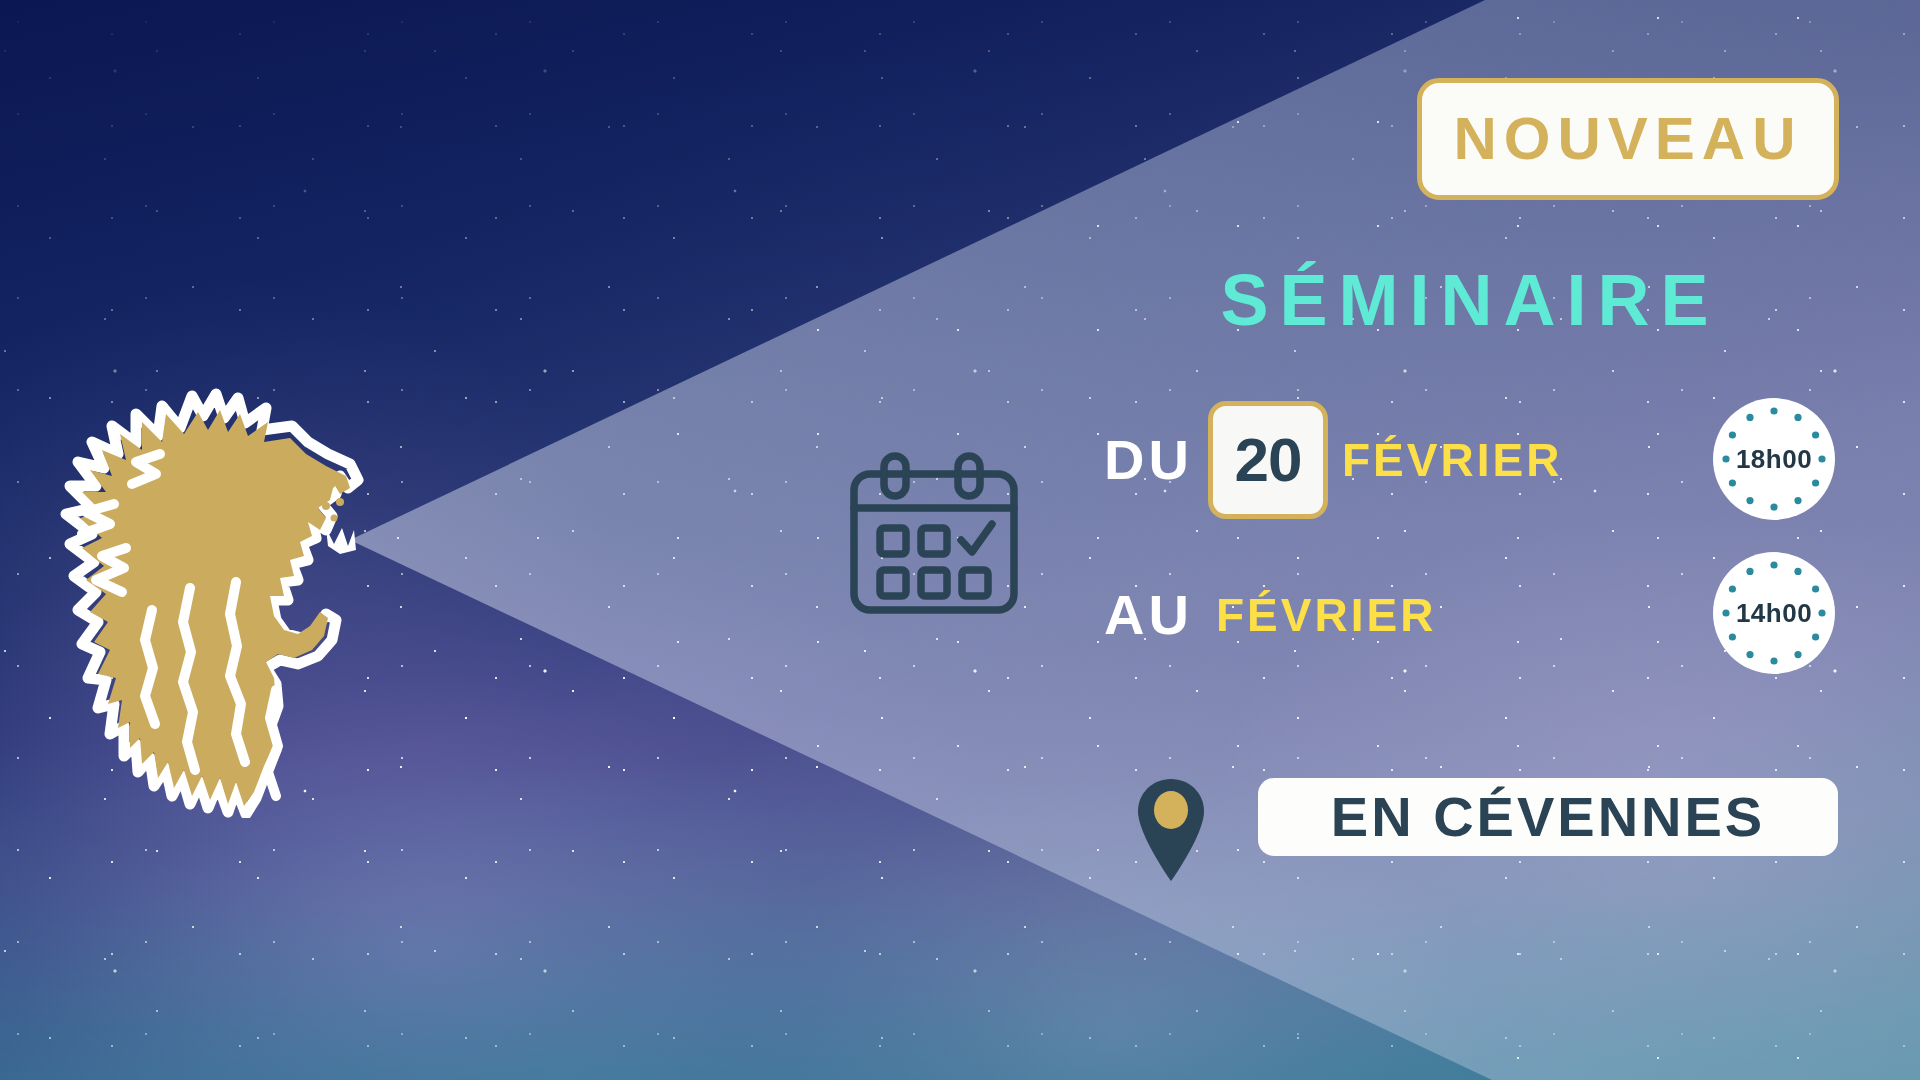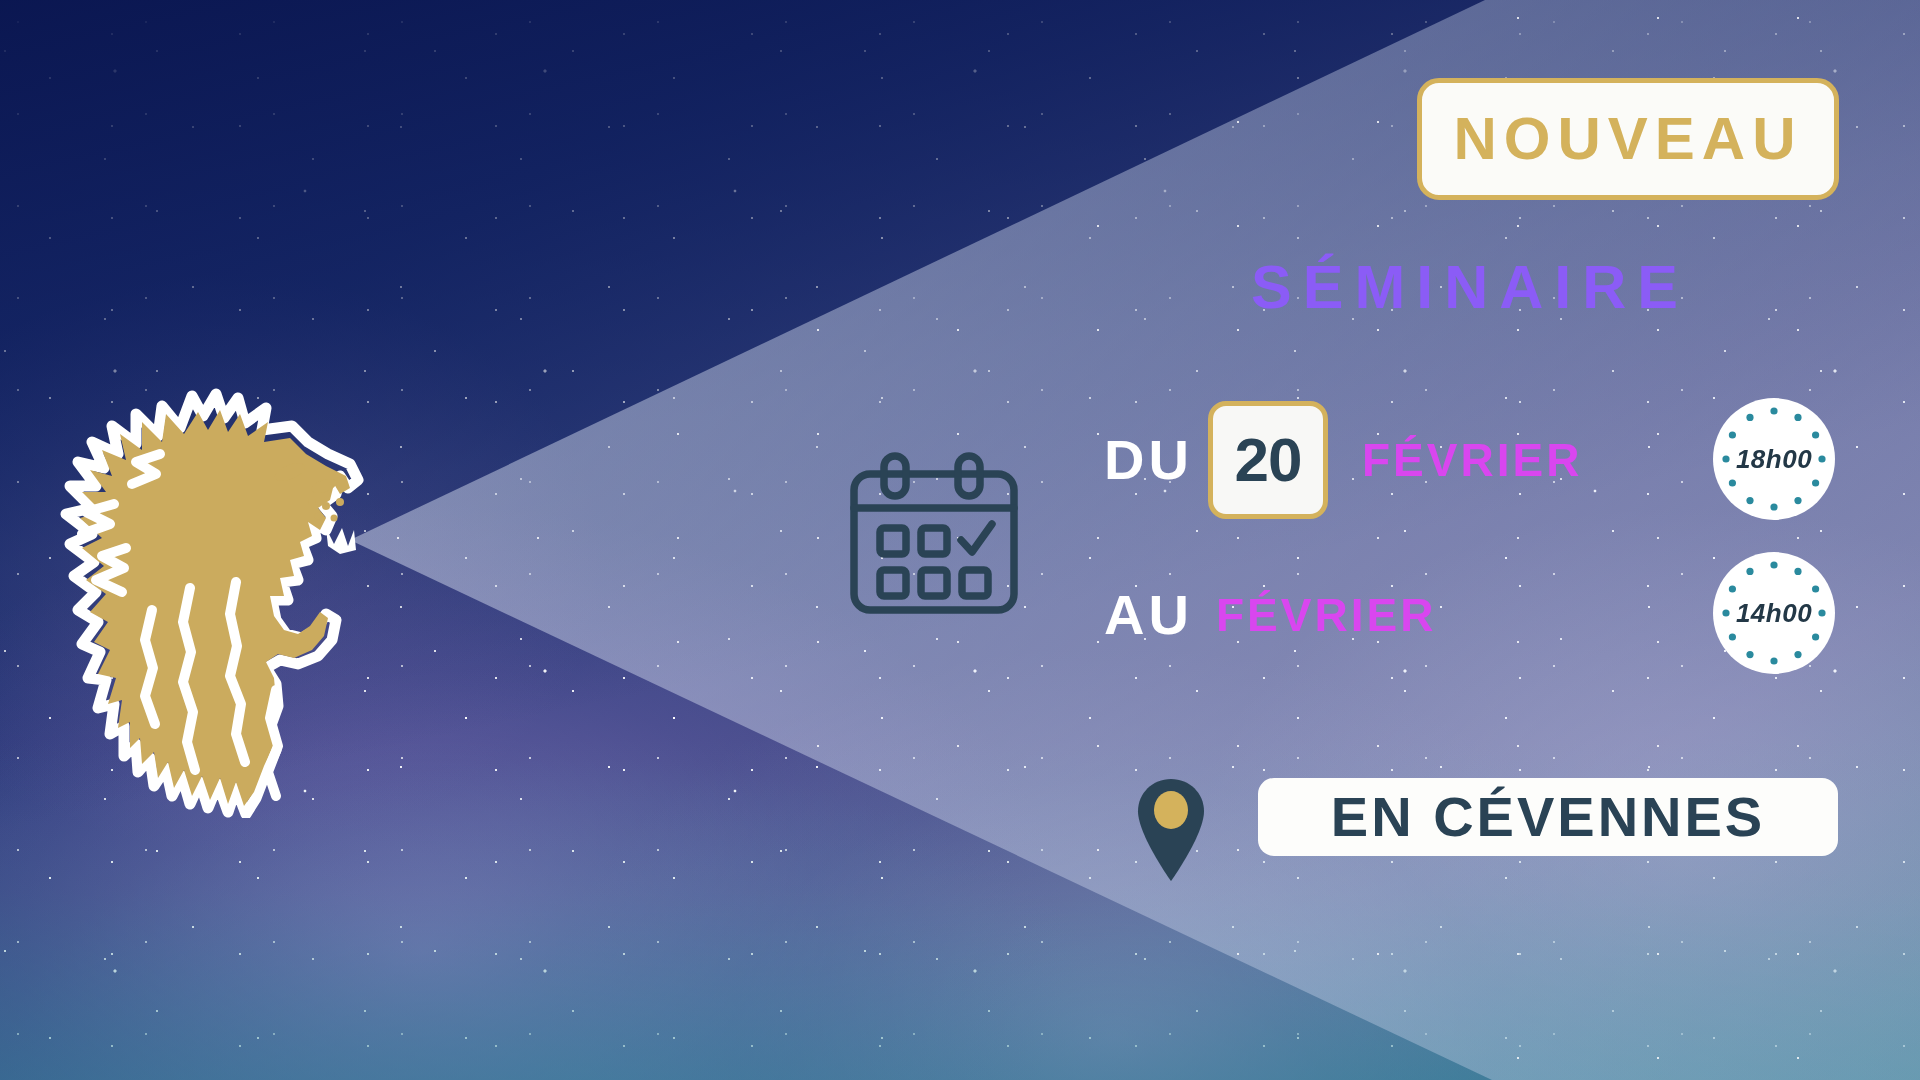--- a/index.html
+++ b/index.html
@@ -95,52 +95,52 @@
   .badge-nouveau {
     position:absolute; left:1417px; top:78px; width:422px; height:122px;
     background:#fbfbf8; border:5px solid #d4b25c; border-radius:22px;
     display:flex; align-items:center; justify-content:center;
   }
   .badge-nouveau span {
     color:#d4b25c; font-size:60px; font-weight:700; letter-spacing:7px; line-height:1;
   }
 
   .title-seminaire {
-    position:absolute; left:1100px; top:232px; width:740px; height:110px;
+    position:absolute; left:1100px; top:245px; width:740px; height:110px;
     display:flex; align-items:center; justify-content:center;
-    color:#8b5cf6; font-size:61px; font-weight:700; letter-spacing:11px; line-height:1;
+    color:#5eead4; font-size:72px; font-weight:700; letter-spacing:11px; line-height:1;
     white-space:nowrap;
   }
 
   
   .cal-icon { position:absolute; left:848px; top:452px; width:172px; height:166px; }
   .cal-icon svg { width:100%; height:100%; display:block; }
 
   
   .date-row { position:absolute; display:flex; align-items:center; height:120px; }
   .date-row.r1 { left:1104px; top:400px; }
   .date-row.r2 { left:1104px; top:555px;gap:8px; }
 
   .date-prefix {
     color:#ffffff; font-size:56px; font-weight:700; letter-spacing:4px;
     width:104px; text-align:left; line-height:1;
   }
   .date-chip {
     width:120px; height:118px; background:#f8f8f6;
     border:5px solid #d4b25c; border-radius:18px;
     display:flex; align-items:center; justify-content:center;
-    margin-right:34px;
+    margin-right:14px;
   }
   .date-chip span { color:#2a4355; font-size:62px; font-weight:700; line-height:1; letter-spacing:-1px; }
   .date-month {
-    color:#d946ef; font-size:46px; font-weight:700; letter-spacing:3px; line-height:1;
-  }
-
-  
-  .clock { position:absolute; width:122px; height:122px;font-style:italic; }
+    color:#fde047; font-size:46px; font-weight:700; letter-spacing:3px; line-height:1;
+  }
+
+  
+  .clock { position:absolute; width:122px; height:122px; }
   .clock.c1 { left:1713px; top:398px; }
   .clock.c2 { left:1713px; top:552px; }
   .clock svg { position:absolute; inset:0; width:100%; height:100%; }
   .clock .t {
     position:absolute; inset:0; display:flex; align-items:center; justify-content:center;
     color:#233847; font-size:26px; font-weight:700; letter-spacing:.5px;
   }
 
   
   .pin { position:absolute; left:1135px; top:777px; width:72px; height:106px; }

